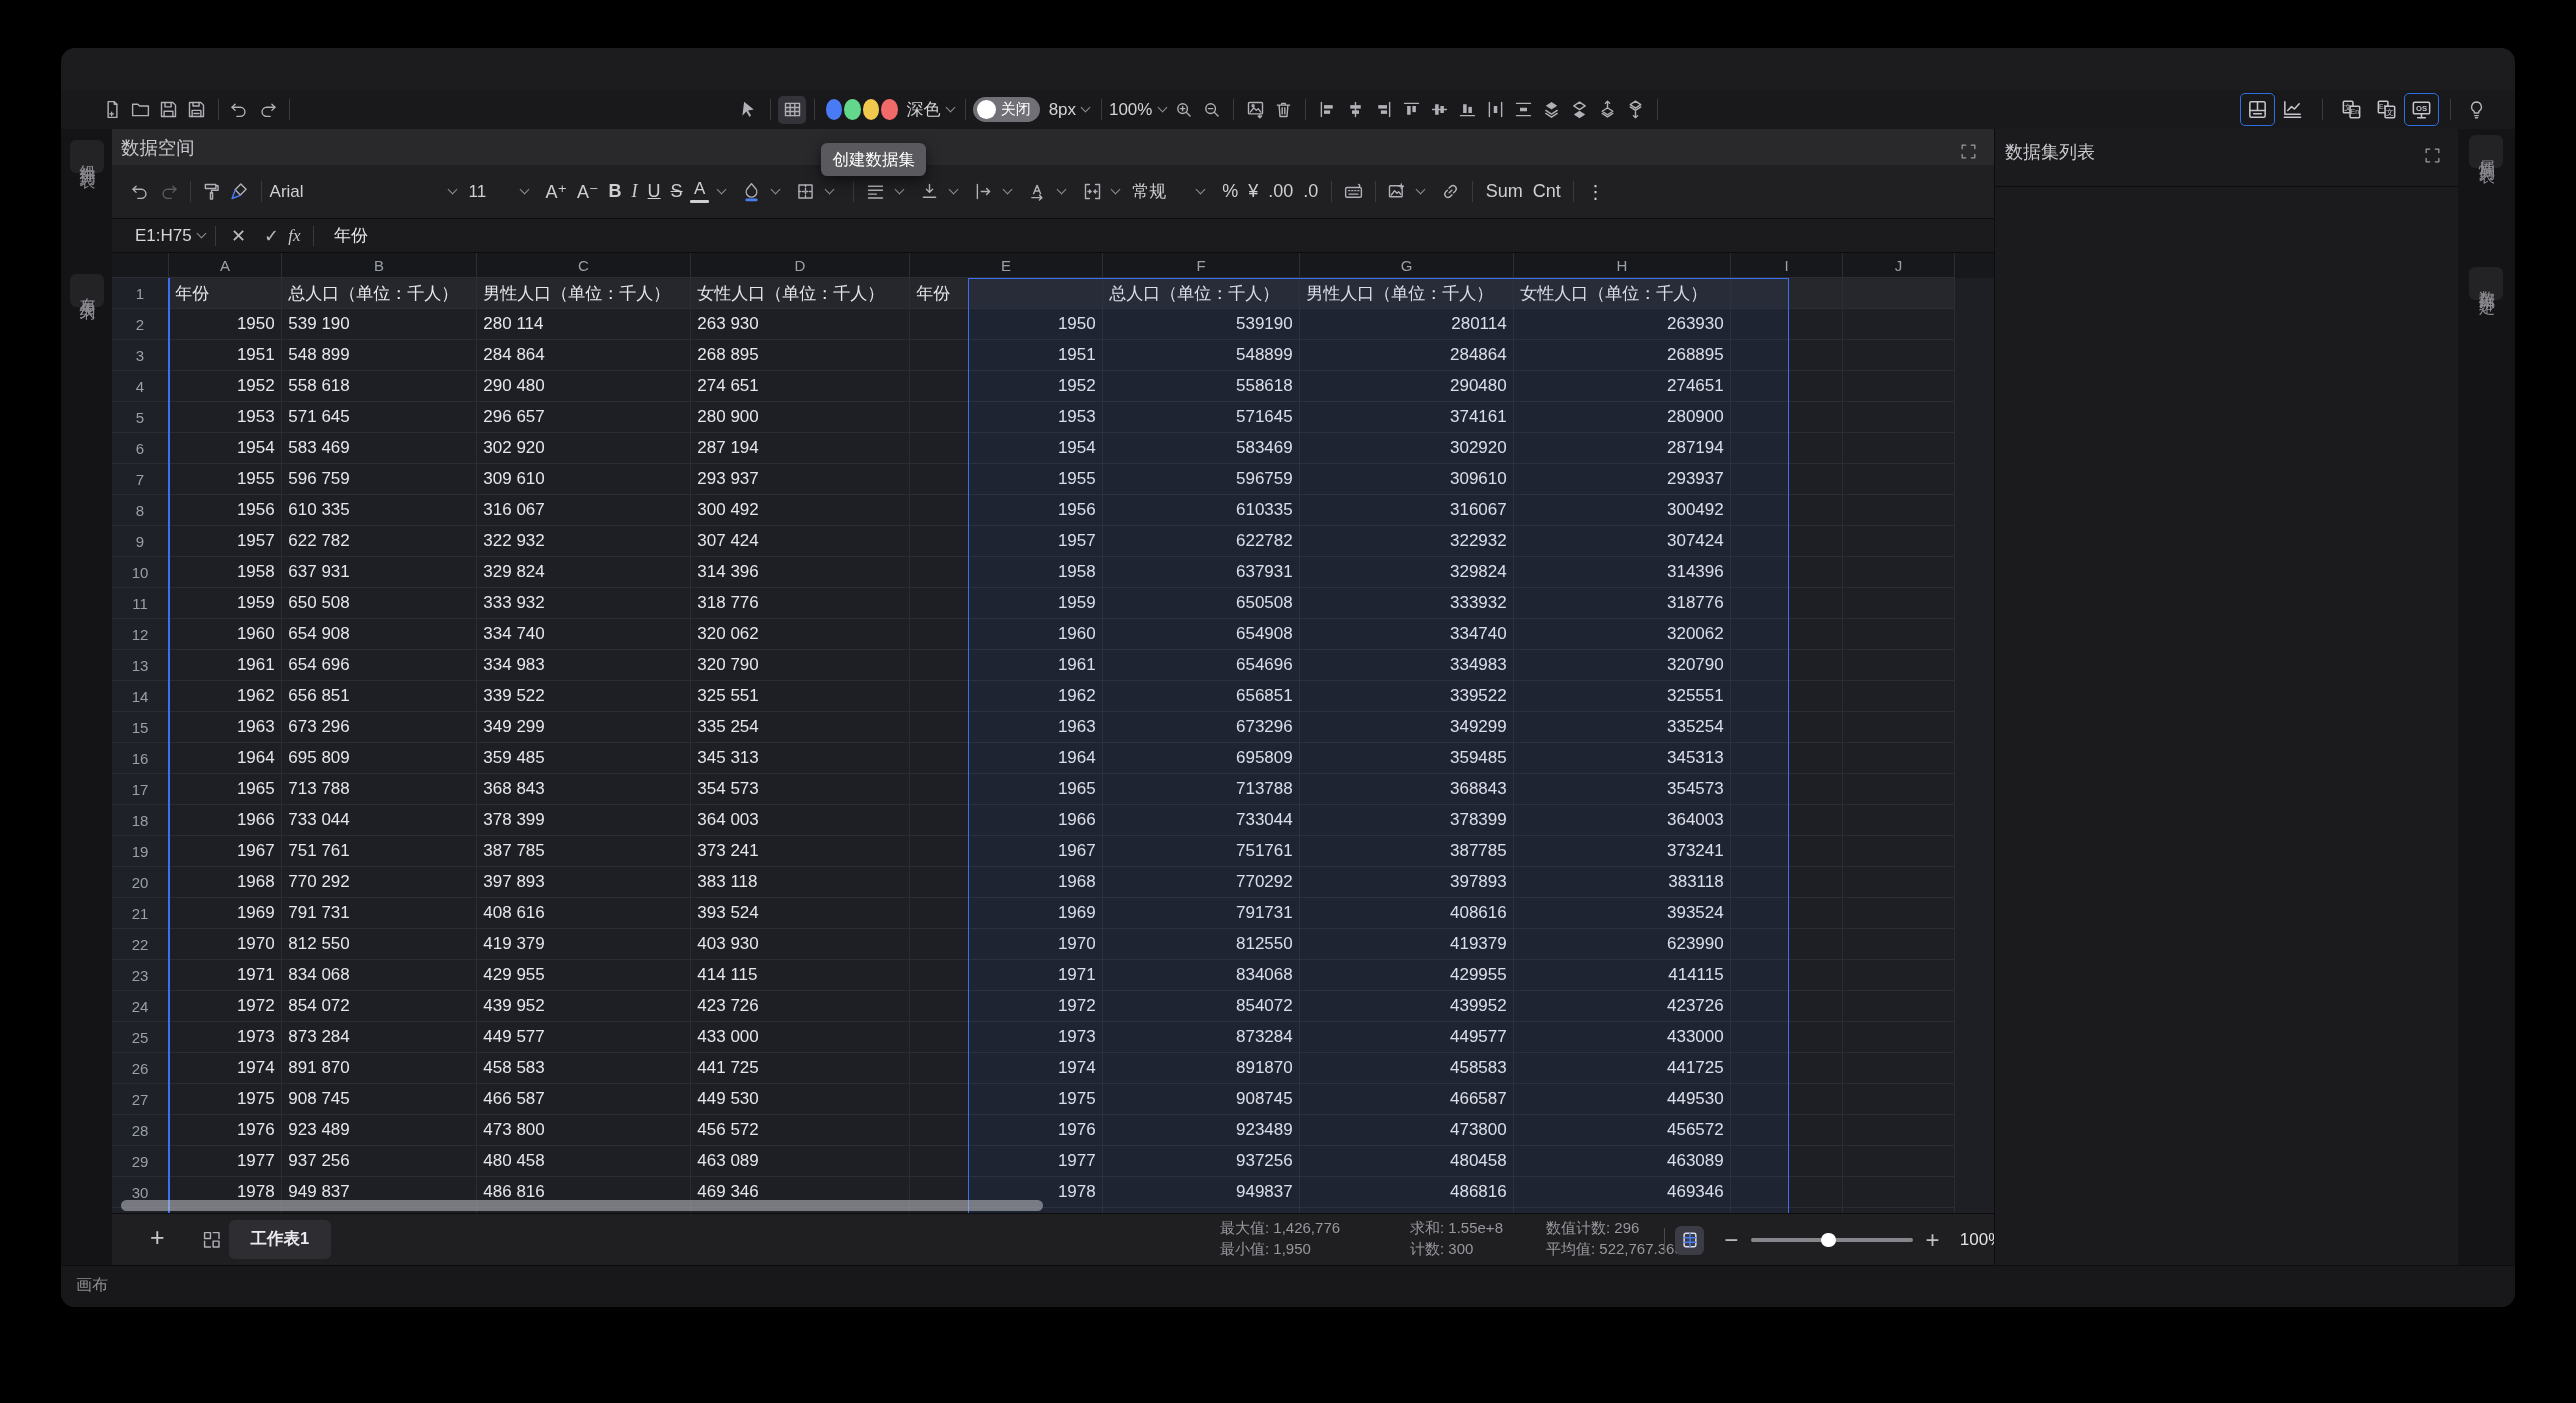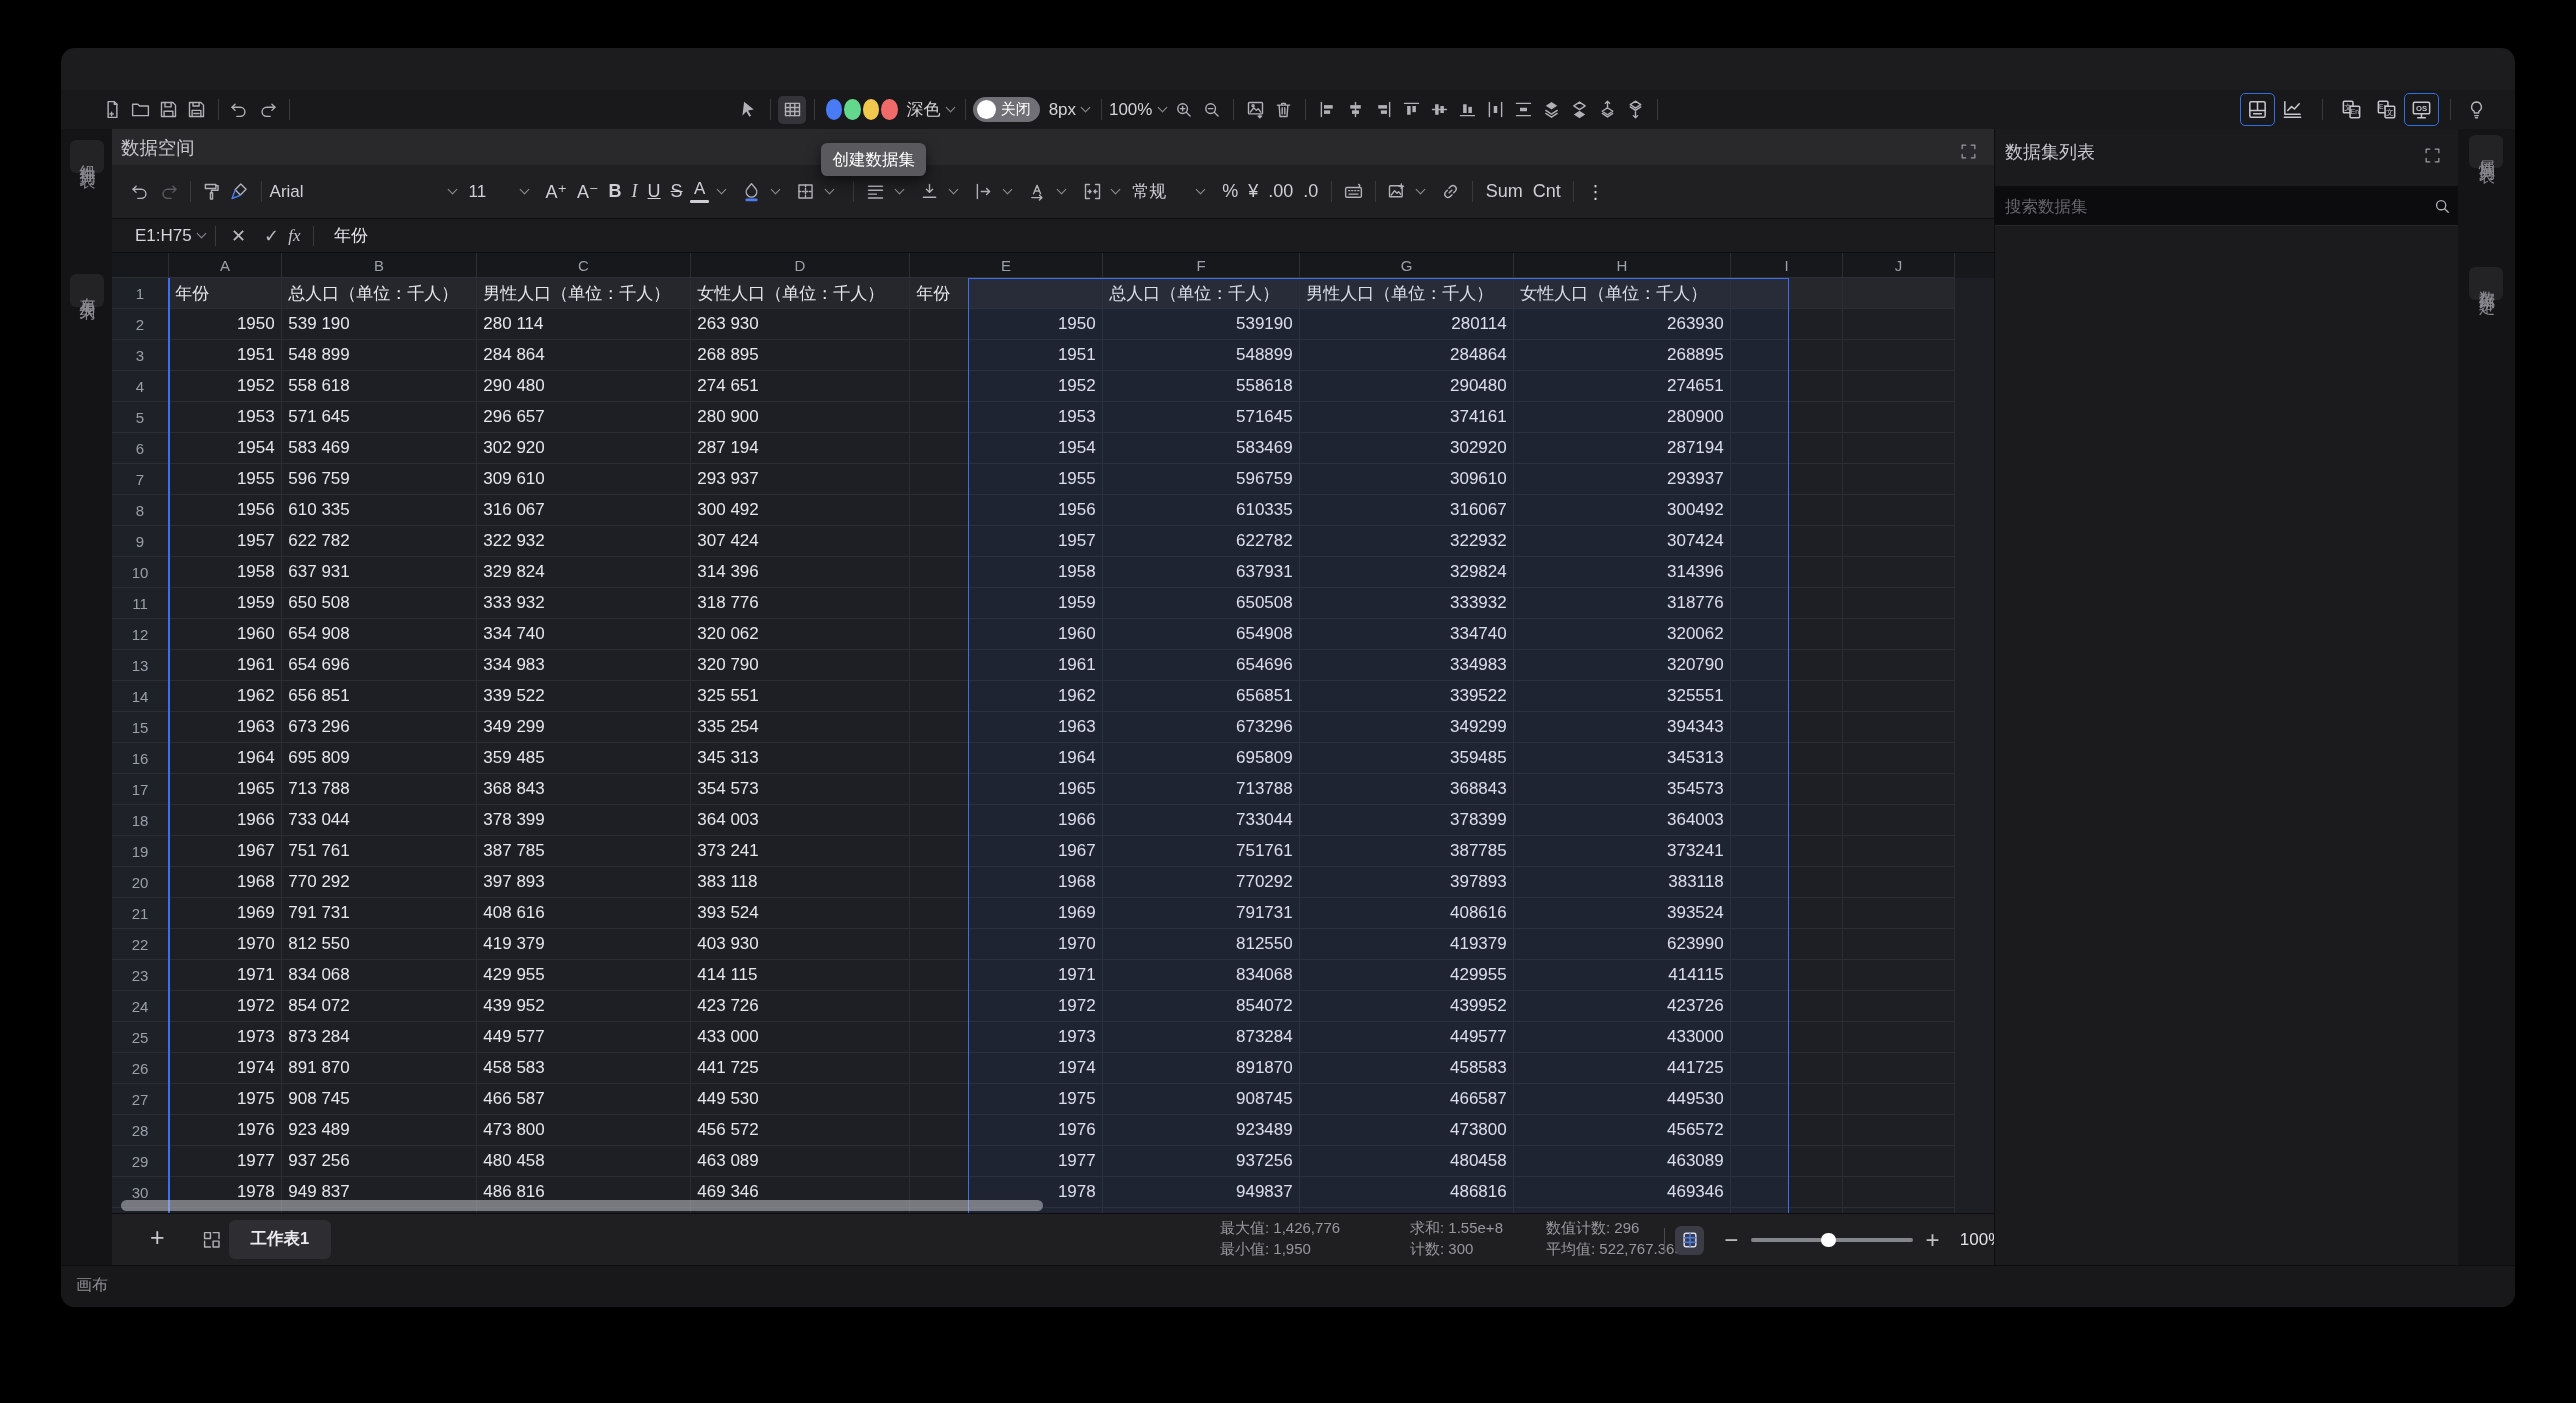--- a/index.html
+++ b/index.html
@@ -714,21 +714,21 @@
         </div>
         <div class="grow">
           <div class="gc num" style="width:57px">15</div>
           <div class="gc r" style="width:113px">1963</div>
           <div class="gc l" style="width:195px">673 296</div>
           <div class="gc l" style="width:214px">349 299</div>
           <div class="gc l" style="width:219px">335 254</div>
           <div class="gc r" style="width:193px">1963</div>
           <div class="gc r" style="width:197px">673296</div>
           <div class="gc r" style="width:214px">349299</div>
-          <div class="gc r" style="width:217px">394343</div>
+          <div class="gc r" style="width:217px">335254</div>
           <div class="gc" style="width:112px"></div>
           <div class="gc" style="width:112px"></div>
         </div>
         <div class="grow">
           <div class="gc num" style="width:57px">16</div>
           <div class="gc r" style="width:113px">1964</div>
           <div class="gc l" style="width:195px">695 809</div>
           <div class="gc l" style="width:214px">359 485</div>
           <div class="gc l" style="width:219px">345 313</div>
           <div class="gc r" style="width:193px">1964</div>
@@ -981,31 +981,20 @@
     <div id="rp-head">
       <span class="t">数据集列表</span>
       <span id="rp-expand" class="icn">
           <svg viewBox="0 0 24 24" style="width:19px;height:19px">
             <g style="stroke:currentColor;fill:none;stroke-width:1.8;stroke-linecap:round">
               <path d="M4 8.5V4h4.5M15.5 4H20v4.5M20 15.5V20h-4.5M8.5 20H4v-4.5"></path>
             </g>
           </svg>
         </span>
     </div>
-    <div id="rp-search">
-      <input placeholder="搜索数据集" style="">
-      <span class="icn" id="rp-search-icon">
-          <svg viewBox="0 0 24 24" style="width:20px;height:20px">
-            <g style="stroke:currentColor;fill:none;stroke-width:1.8;stroke-linecap:round">
-              <circle cx="11" cy="11" r="5.5"></circle>
-              <path d="M15.2 15.2 19.5 19.5"></path>
-            </g>
-          </svg>
-        </span>
-    </div>
   </div>
 
   <div id="rightstrip">
     <div class="vtab" style="left:11.4px;top:6.3px;">属性列表</div>
     <div class="vtab" style="left:11.4px;top:138px;">数据绑定</div>
   </div>
 
   <div id="bottomstrip">
     <span id="canvas-label">画布</span>
   </div>

